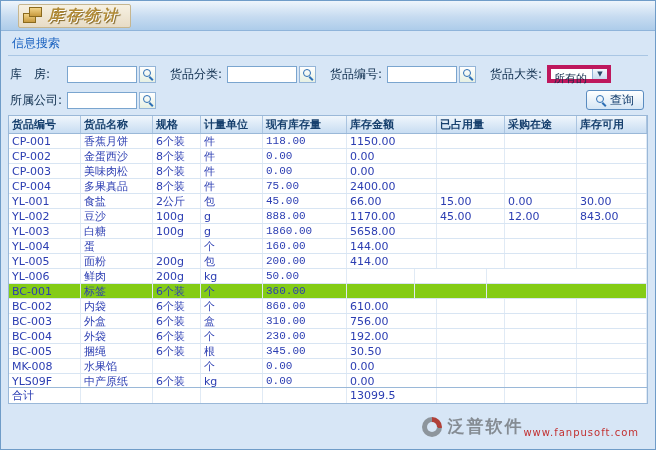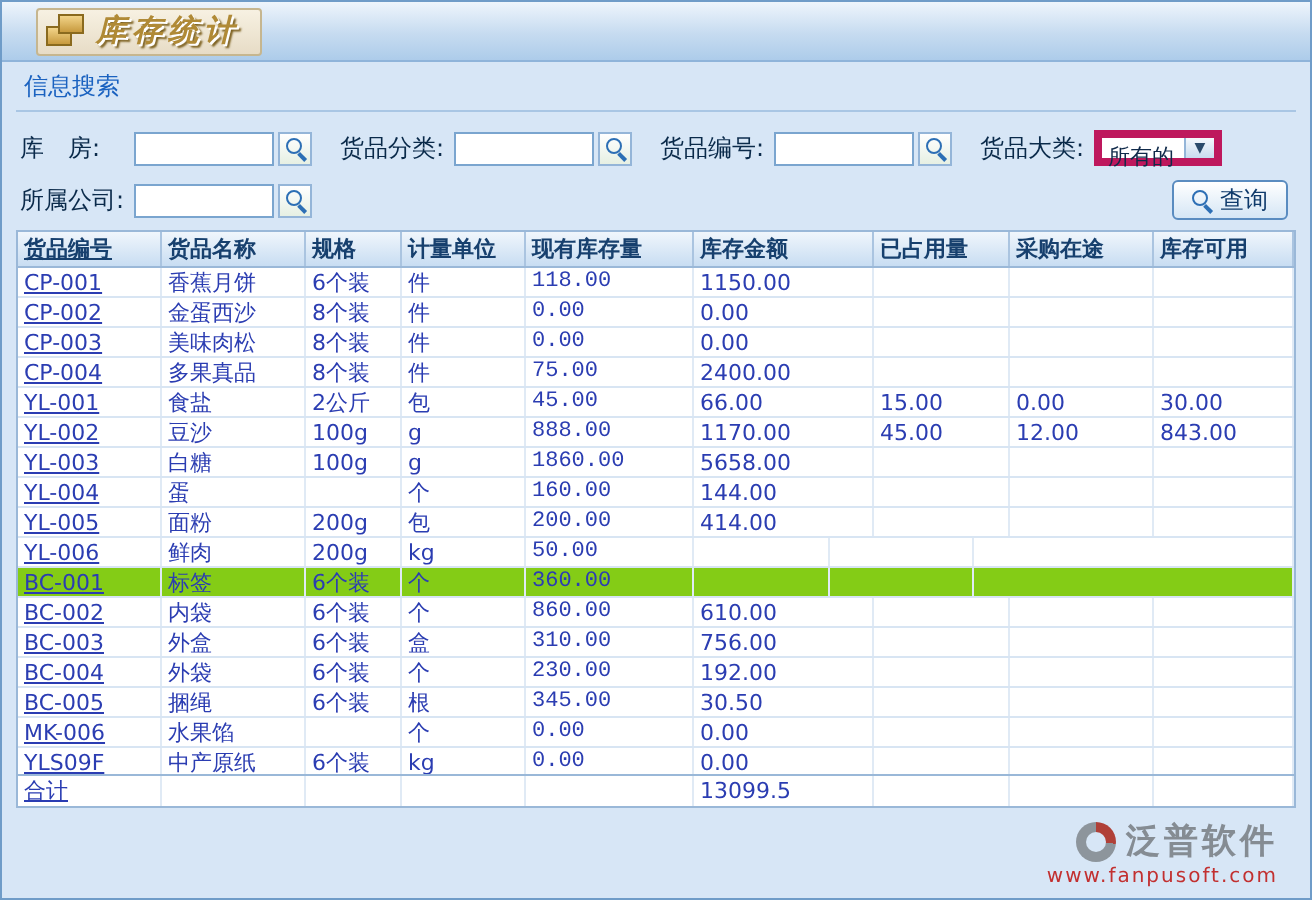--- a/index.html
+++ b/index.html
@@ -37,33 +37,33 @@
   
   .grid { flex: 1; margin: 2px 7px 0 7px; background: #ffffff; border: 1px solid #9ab8d8; display: flex; flex-direction: column; overflow: hidden; }
   .g-header { flex: 0 0 18px; display: flex; background: linear-gradient(#f0f6fc, #c8ddf2); border-bottom: 1px solid #9ab8d8; }
   .g-header .hcell { font-size: 11px; font-weight: bold; color: #17406e; display: flex; align-items: center; padding-left: 3px; border-right: 1px solid #aac4e0; white-space: nowrap; overflow: hidden; }
   .g-body { flex: 1; overflow: hidden; background: #ffffff; }
   .g-row { display: flex; height: 15px; border-bottom: 1px solid #d8e5f3; cursor: default; }
   .g-row .cell, .g-total .cell { font-size: 11px; color: #2b3db2; display: flex; align-items: center; padding-left: 3px; border-right: 1px solid #e0eaf5; white-space: nowrap; overflow: hidden; }
   .g-row.selected { background: #84cc16; }
   .g-total { flex: 0 0 16px; display: flex; border-top: 1px solid #9ab8d8; background: #ffffff; }
 
-  .col-0 { width: 72px; flex: 0 0 72px; text-decoration: underline; }
+  .col-0 { width: 72px; flex: 0 0 72px; }
   .col-1 { width: 72px; flex: 0 0 72px; }
   .col-2 { width: 48px; flex: 0 0 48px; }
   .col-3 { width: 62px; flex: 0 0 62px; }
   .col-4 { width: 84px; flex: 0 0 84px; font-family: Liberation Mono, monospace; }
   .col-5 { width: 90px; flex: 0 0 90px; }
   .col-6 { width: 68px; flex: 0 0 68px; }
   .col-7 { width: 72px; flex: 0 0 72px; }
   .col-8 { flex: 1; }
 
   
   .footer { flex: 0 0 45px; display: flex; align-items: center; justify-content: flex-end; padding-right: 16px; }
-  .brand { display: flex; flex-direction: column; align-items: flex-end; }
+  .brand { display: flex; align-items: flex-end; }
   .brand-row { display: flex; align-items: center; gap: 5px; }
   .brand-icon { width: 20px; height: 20px; border-radius: 50%; background: conic-gradient(#b04038 0 95deg, #8d959c 95deg 360deg); position: relative; }
   .brand-icon::after { content: ""; position: absolute; inset: 5px; background: #d7e6f6; border-radius: 50%; }
   .brand-name { font-size: 17px; font-weight: bold; color: #858c93; letter-spacing: 2px; }
   .brand-url { font-size: 10px; color: #c23030; margin-top: 1px; letter-spacing: 1px; }
 </style>
 </head>
 <body>
 
 <div class="window">
@@ -297,21 +297,21 @@
           <div class="cell col-1">捆绳</div>
           <div class="cell col-2">6个装</div>
           <div class="cell col-3">根</div>
           <div class="cell col-4">345.00</div>
           <div class="cell col-5">30.50</div>
           <div class="cell col-6"></div>
           <div class="cell col-7"></div>
           <div class="cell col-8"></div>
         </div>
         <div class="g-row">
-          <div class="cell col-0">MK-006</div>
+          <div class="cell col-0">MK-008</div>
           <div class="cell col-1">水果馅</div>
           <div class="cell col-2"></div>
           <div class="cell col-3">个</div>
           <div class="cell col-4">0.00</div>
           <div class="cell col-5">0.00</div>
           <div class="cell col-6"></div>
           <div class="cell col-7"></div>
           <div class="cell col-8"></div>
         </div>
         <div class="g-row">

